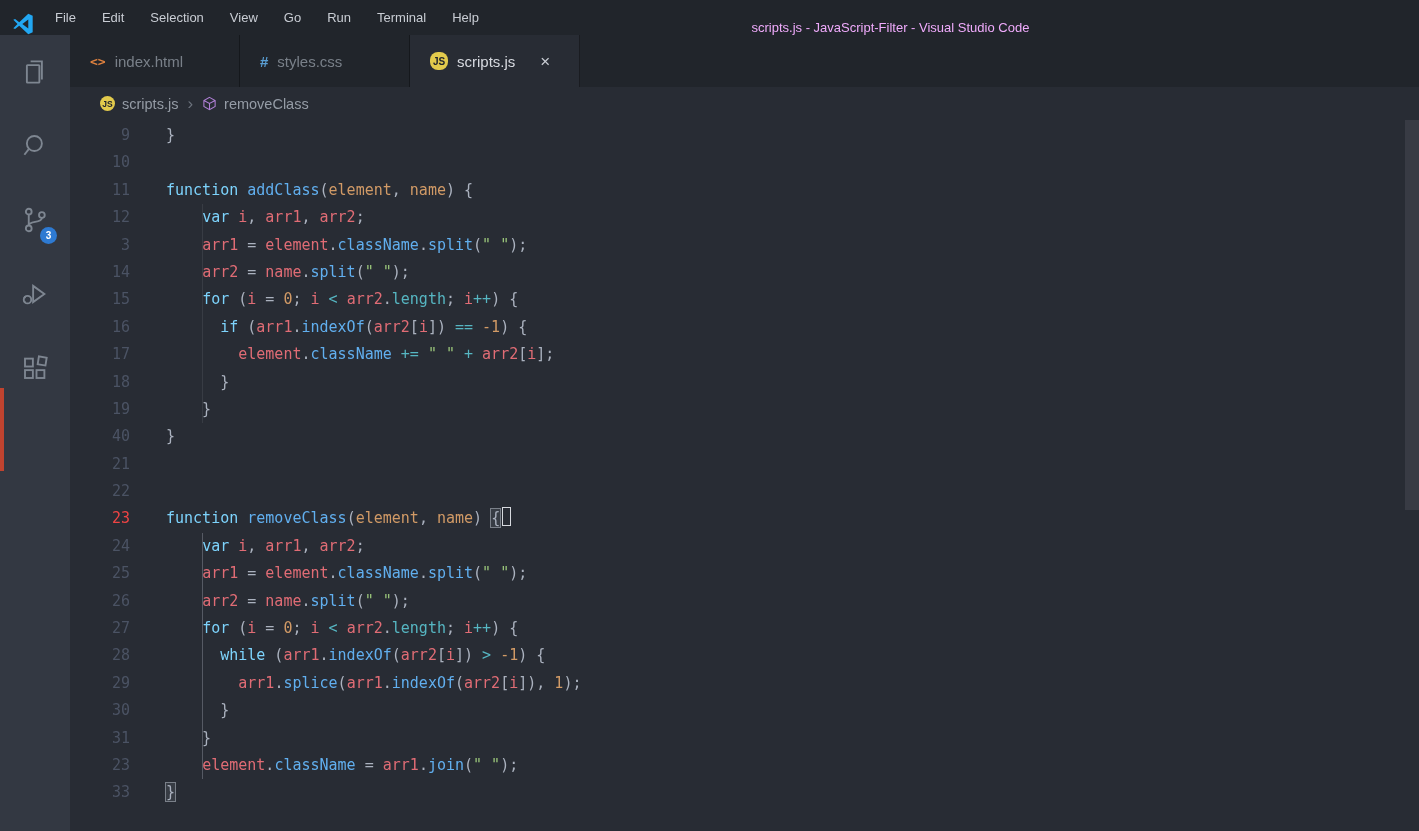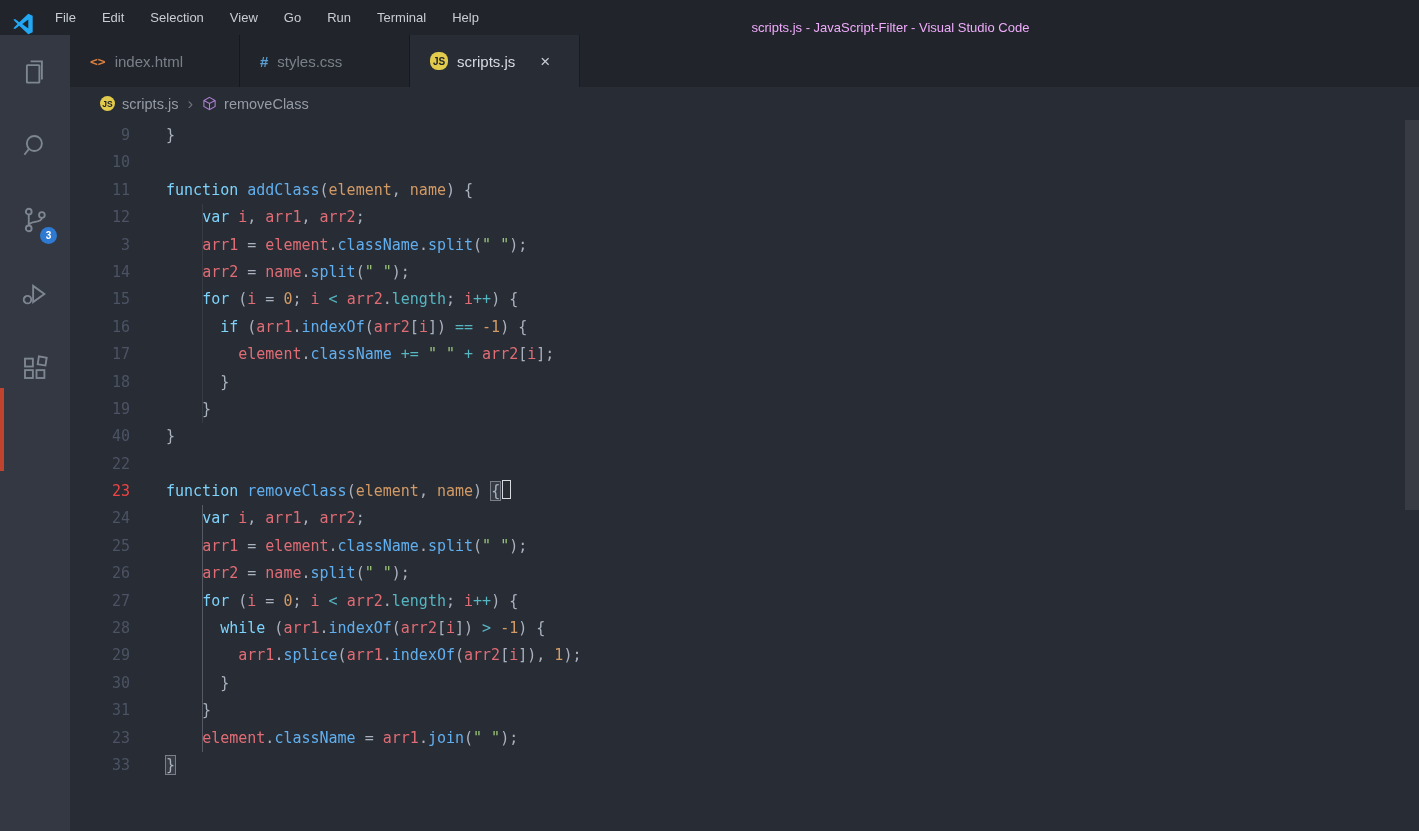--- a/index.html
+++ b/index.html
@@ -200,20 +200,24 @@
           </div>
           <div class="line">
             <span class="ln">19</span>
             <span class="code"><span class="guide"></span><span class="tk-t">    }</span></span>
           </div>
           <div class="line">
             <span class="ln">40</span>
             <span class="code"><span class="tk-t">}</span></span>
           </div>
           <div class="line">
+            <span class="ln">21</span>
+            <span class="code"></span>
+          </div>
+          <div class="line">
             <span class="ln">22</span>
             <span class="code"></span>
           </div>
           <div class="line">
             <span class="ln cur">23</span>
             <span class="code"><span class="tk-k">function</span><span class="tk-t"> </span><span class="tk-f">removeClass</span><span class="tk-t">(</span><span class="tk-p">element</span><span class="tk-t">, </span><span class="tk-p">name</span><span class="tk-t">) </span><span class="tk-b">{</span><span class="cursor"></span></span>
           </div>
           <div class="line">
             <span class="ln">24</span>
             <span class="code"><span class="guide g-active"></span><span class="tk-t">    </span><span class="tk-k">var</span><span class="tk-t"> </span><span class="tk-v">i</span><span class="tk-t">, </span><span class="tk-v">arr1</span><span class="tk-t">, </span><span class="tk-v">arr2</span><span class="tk-t">;</span></span>

